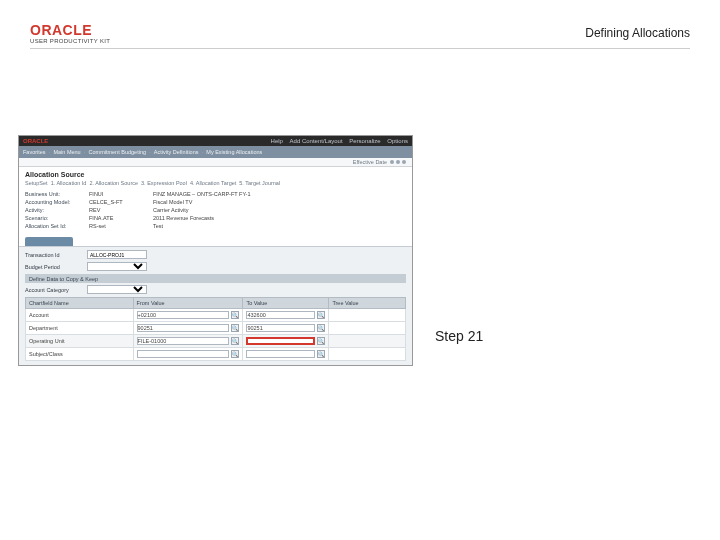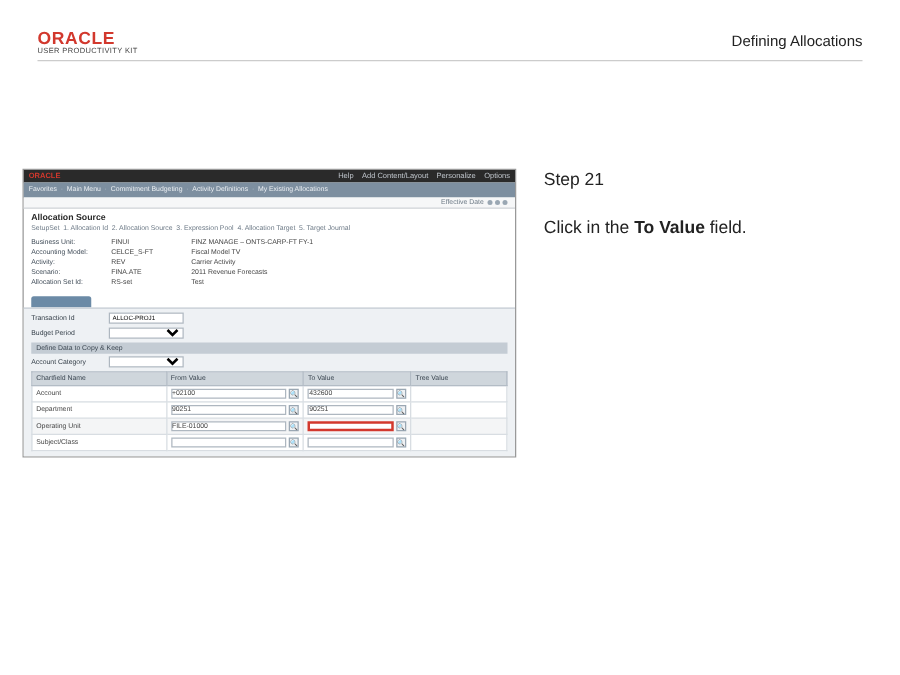--- a/index.html
+++ b/index.html
@@ -51,20 +51,21 @@
   }
 
   
   .content {
     position: absolute;
     top: 135px;
     left: 18px;
     right: 30px;
     display: flex;
     gap: 22px;
+    align-items: flex-end;
   }
   .screenshot-col { width: 395px; }
   .instr-col { flex: 1; min-width: 0; }
   .step-line { font-size: 14px; color: #222; margin-bottom: 22px; }
   .instr-line { font-size: 14px; color: #222; }
   .instr-line b { font-weight: bold; }
 
   
   .app {
     width: 395px;
@@ -395,17 +396,14 @@
               <td></td>
             </tr>
           </tbody>
         </table>
       </div>
     </div>
   </div>
 
   <div class="instr-col">
     <div class="step-line">Step 21</div>
-    <div class="instr-line">
-      <span>Click in the </span><b>To Value</b><span> field.</span>
-    </div>
   </div>
 </div>
 
 </body></html>

